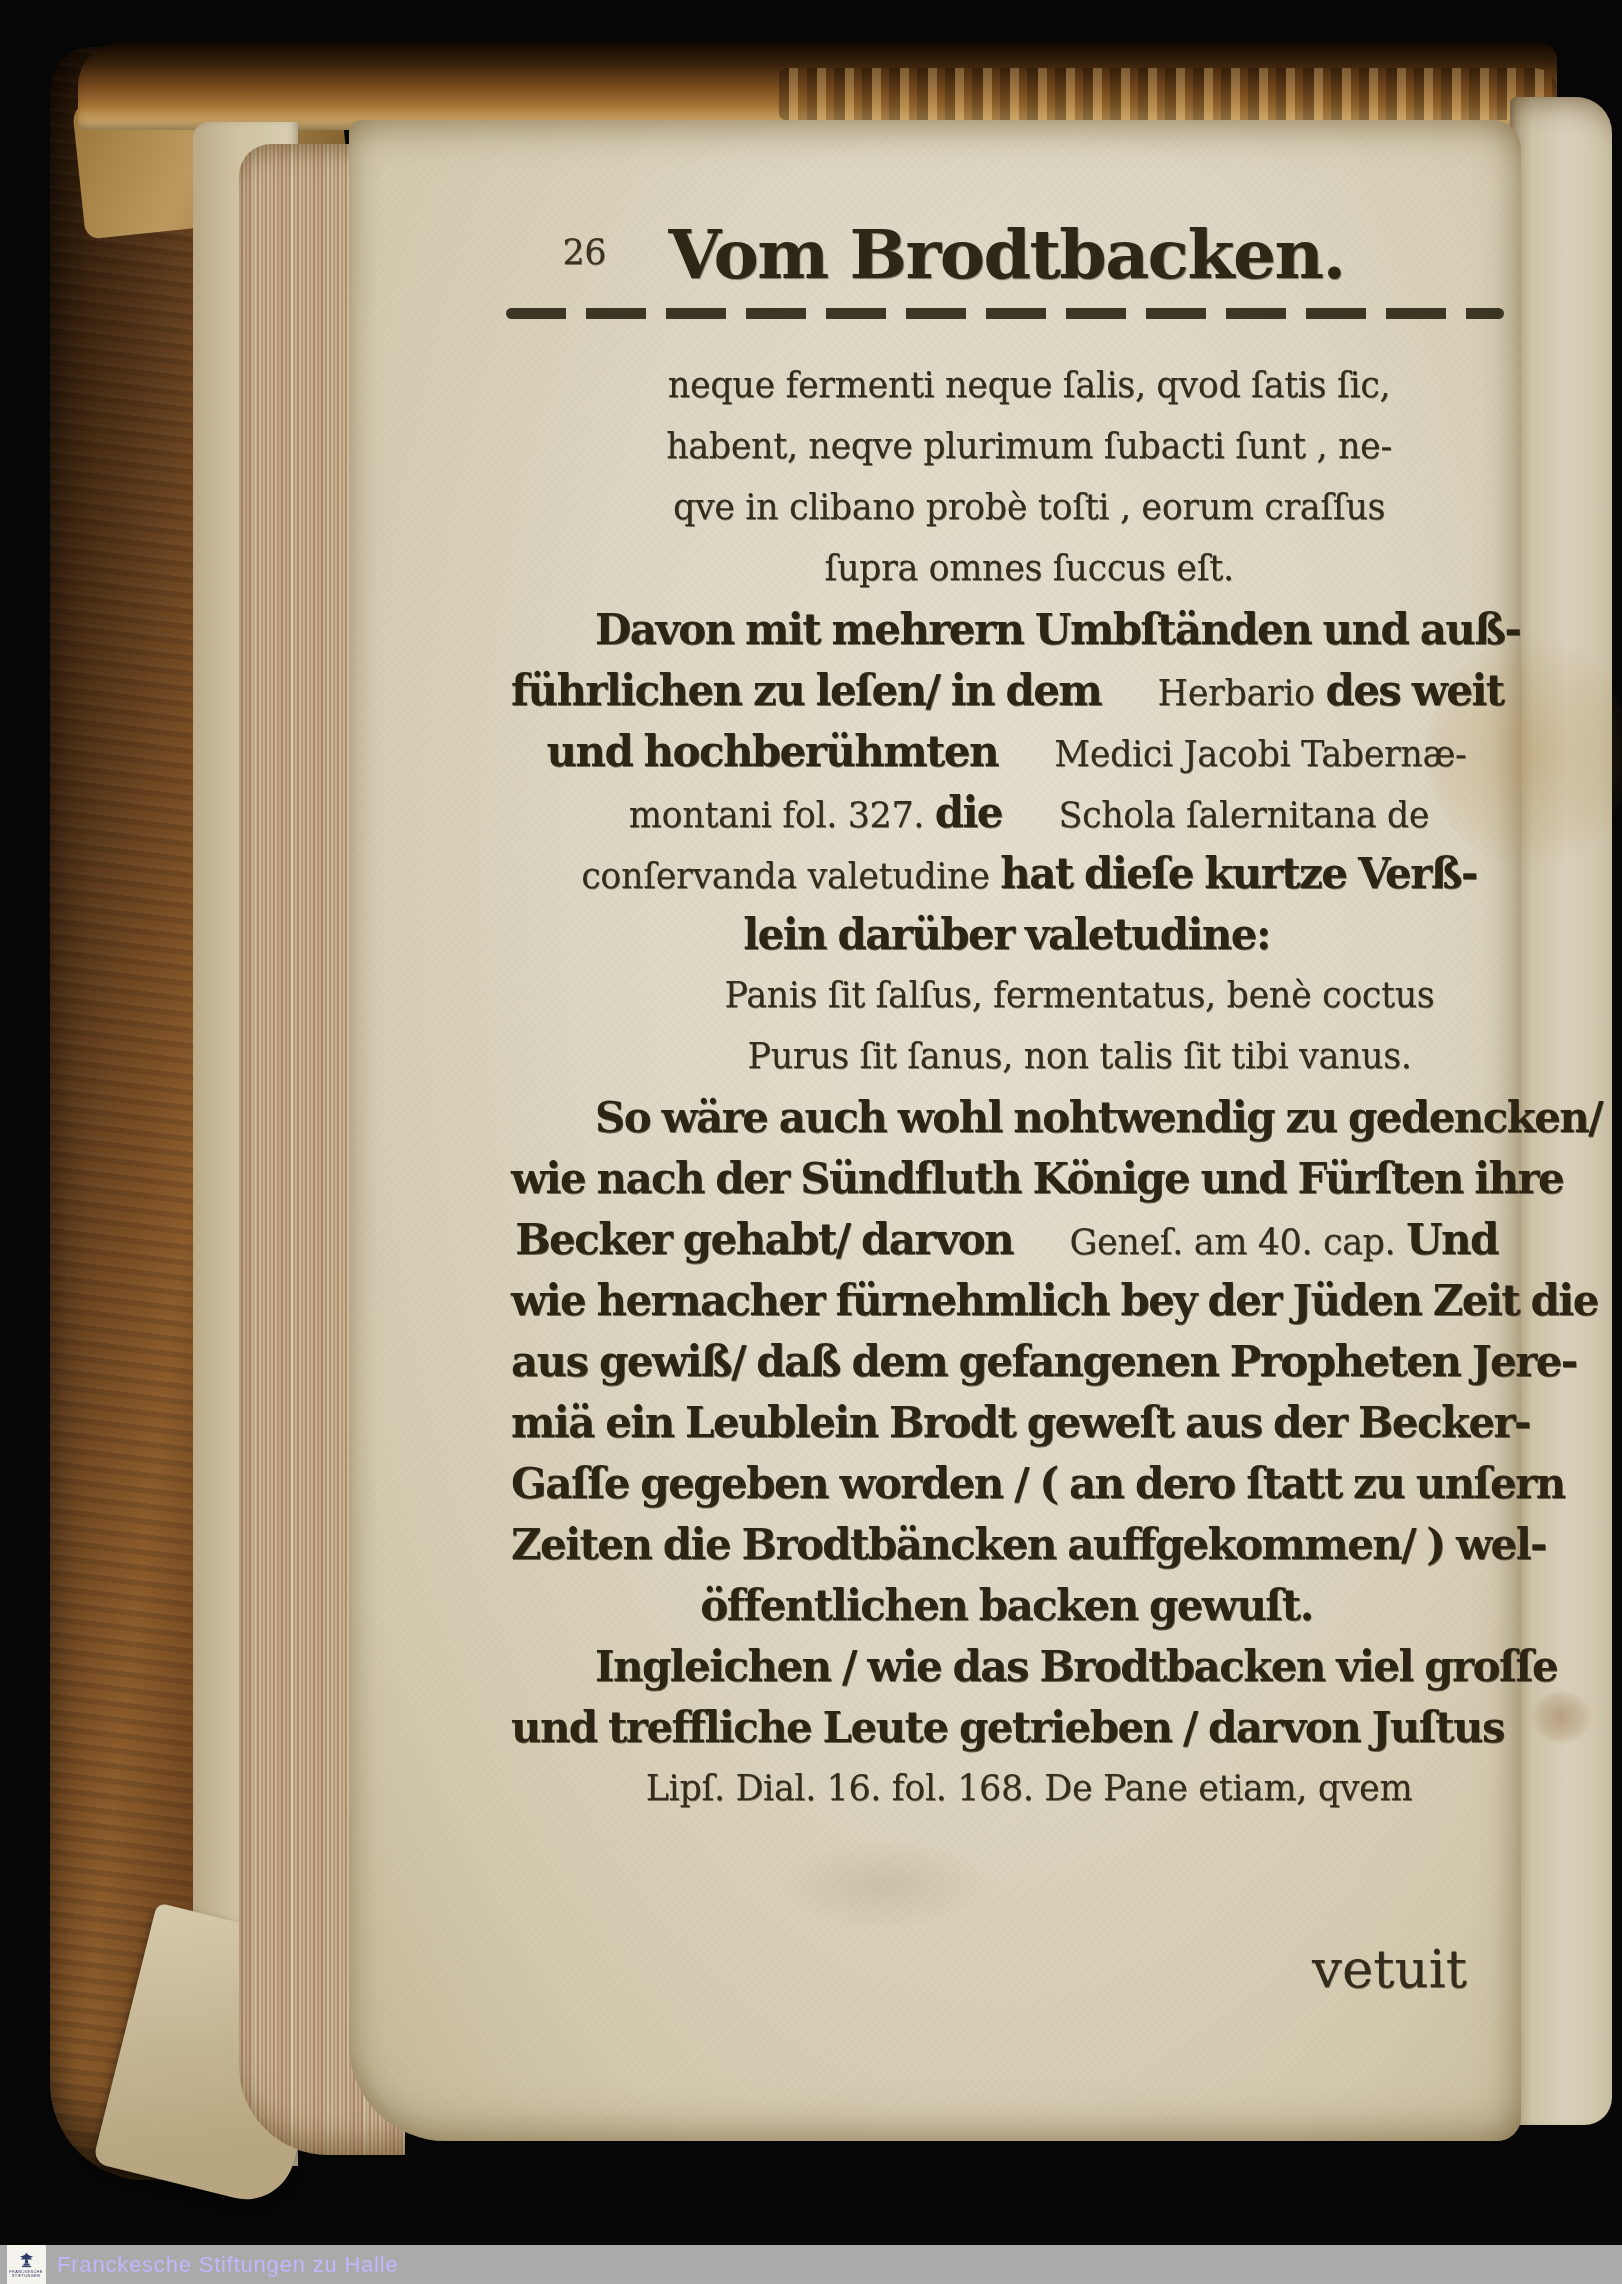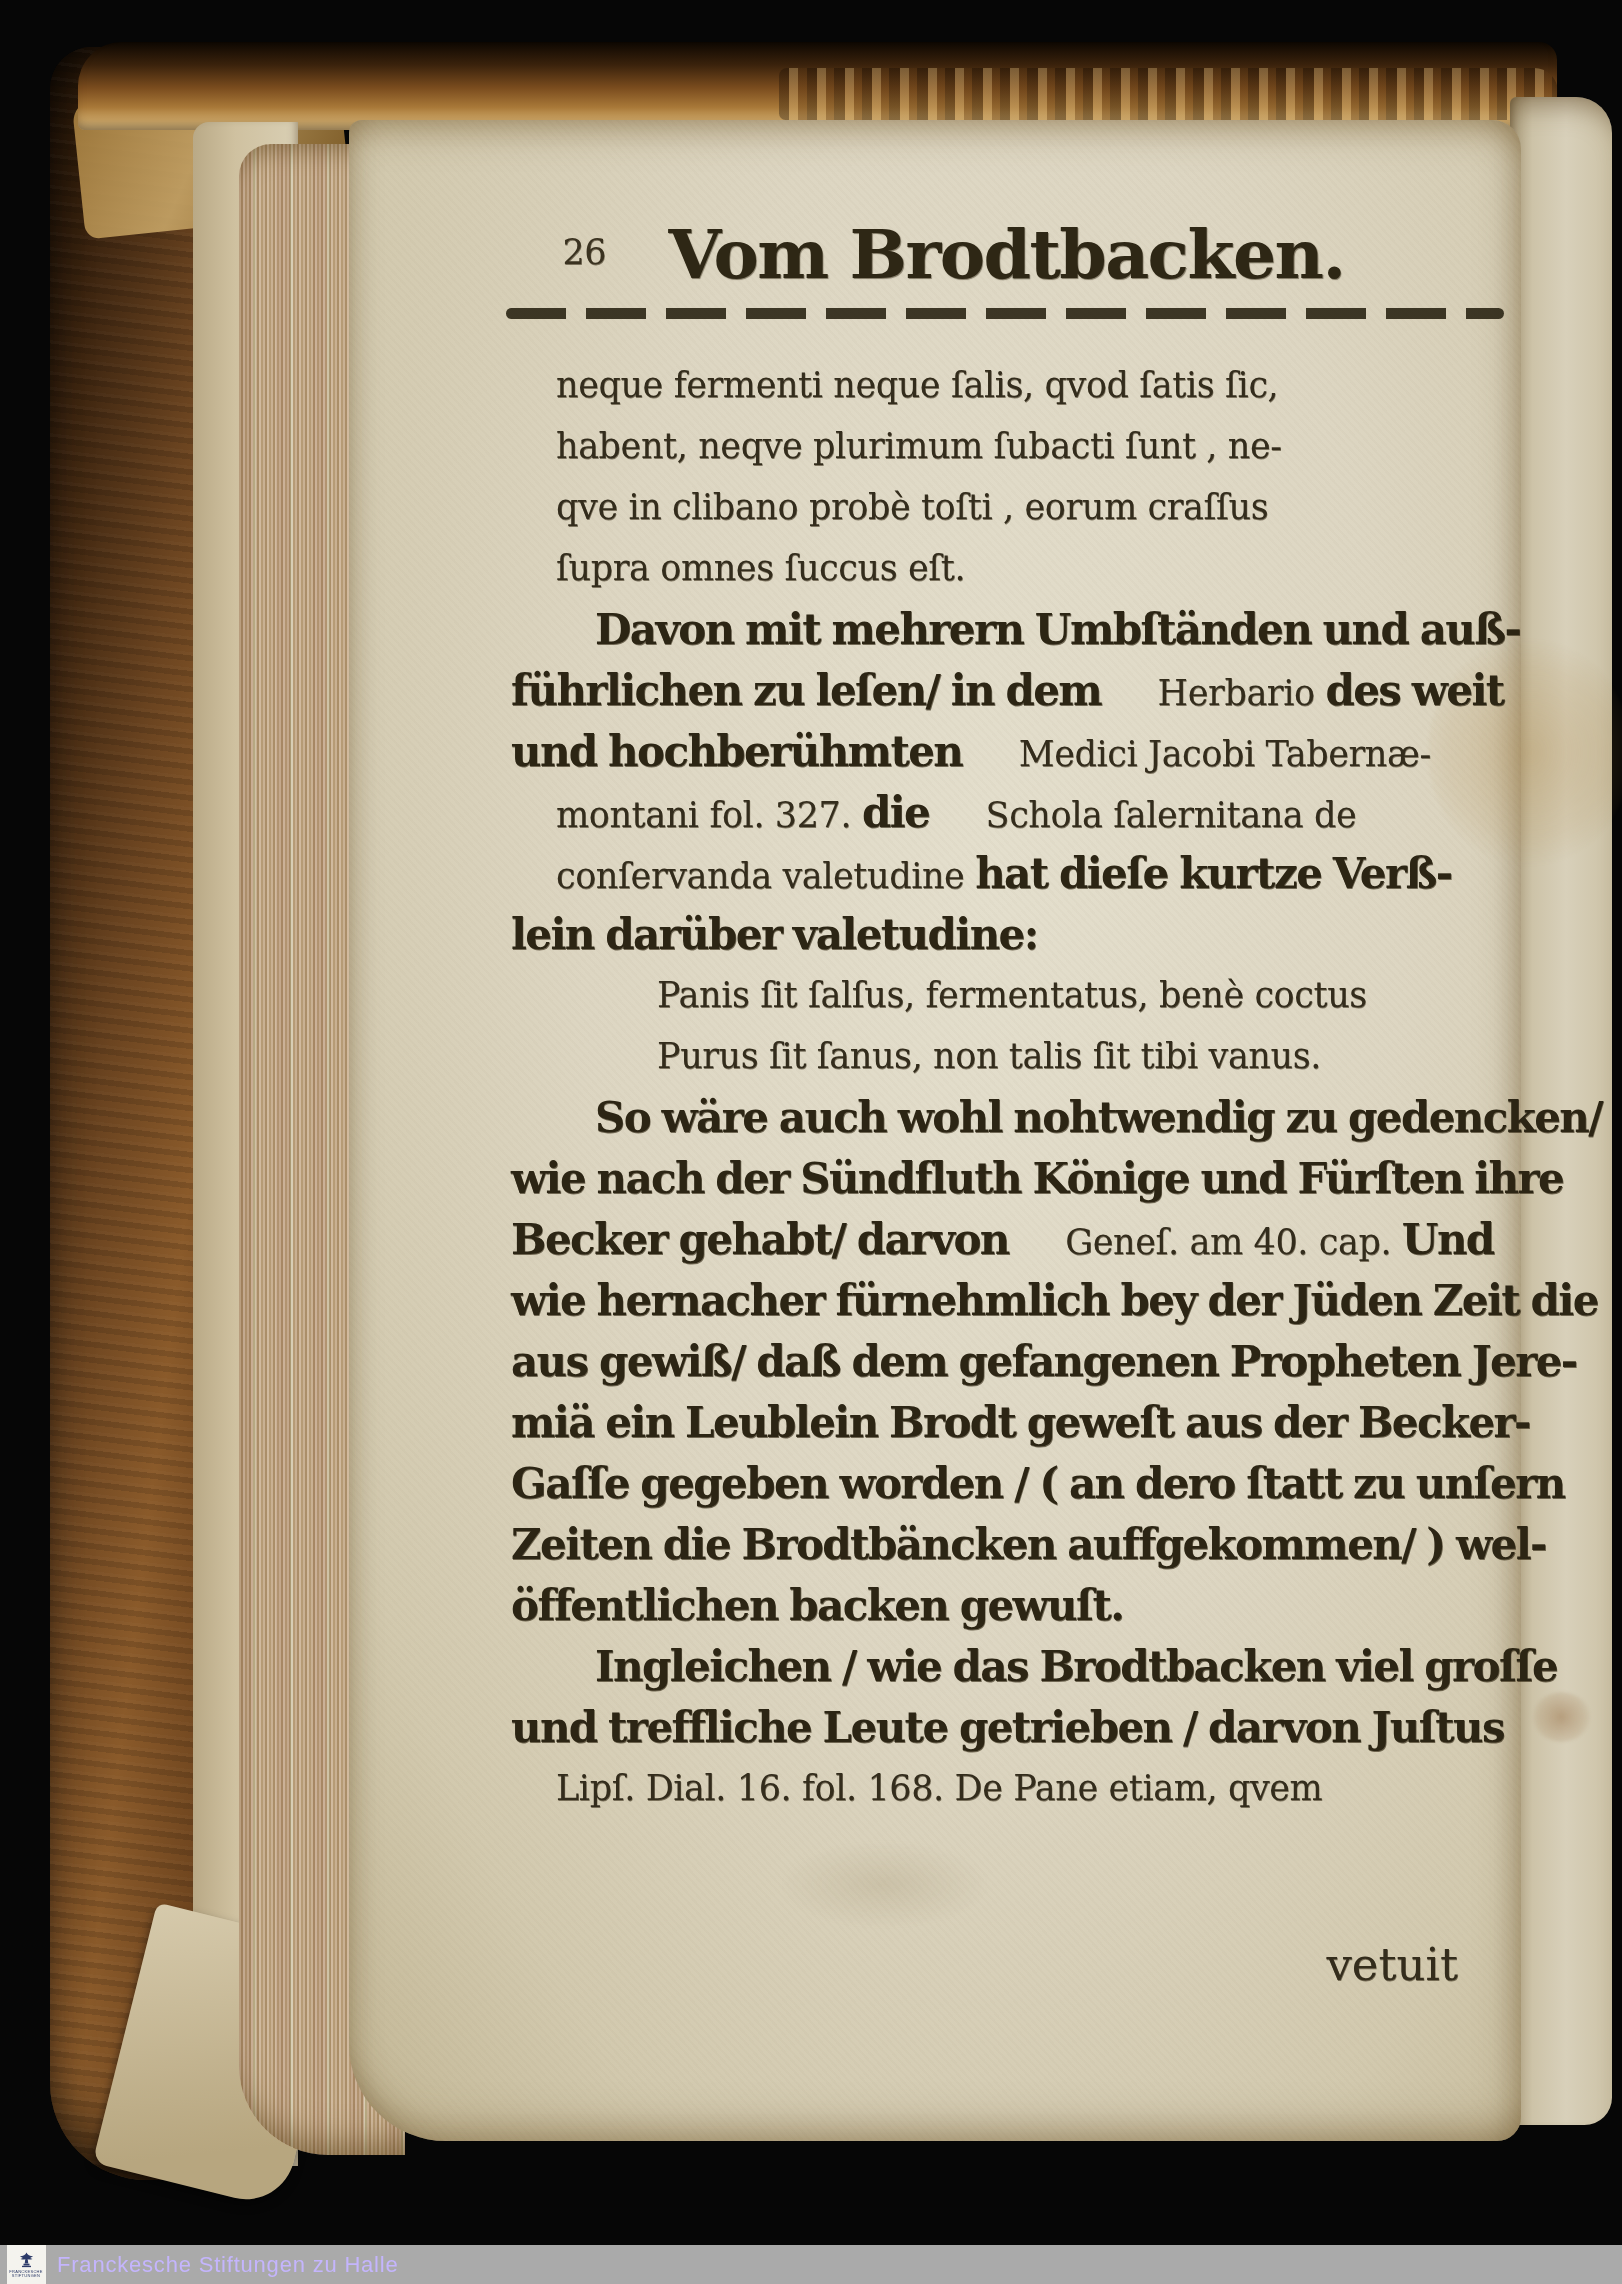--- a/index.html
+++ b/index.html
@@ -61,29 +61,29 @@
   .print{position:absolute;left:162px;top:0;width:991px;height:100%;color:#332c1c;}
   .header-row{position:absolute;left:0;top:94px;width:100%;height:89px;}
   .folio-number{position:absolute;left:6.5px;top:18px;font-size:50px;letter-spacing:1.6px;color:#3a3220;}
   .running-title{position:absolute;left:0;top:0;width:100%;text-align:center;
     font-size:68px;font-weight:bold;letter-spacing:-1.6px;color:#2e2715;
     text-shadow:0.8px 0.8px 0.8px rgba(40,30,10,.5);}
   .head-rule{position:absolute;left:-4.9px;top:188px;width:998px;height:11.4px;border-radius:5.7px;
     background:repeating-linear-gradient(90deg,#2e2817 0 60px,transparent 60px 80px);
     opacity:.92;}
   .textblock{position:absolute;left:0;top:235px;width:991px;}
-  .tline{height:61px;line-height:61px;white-space:nowrap;}
+  .tline{height:61px;line-height:61px;white-space:nowrap;text-align:center;}
   .tline.ind{padding-left:84px;}
   .tline.verse{padding-left:101px;}
   .antiqua{font-family:"DejaVu Serif",serif;font-size:35px;letter-spacing:-0.4px;
     text-shadow:0.5px 0.5px 0.6px rgba(45,35,15,.55);margin-left:45px;}
   .fraktur{font-family:"DejaVu Serif",serif;font-weight:bold;font-size:42px;
     letter-spacing:-1.6px;word-spacing:-1.6px;color:#2c2514;
     text-shadow:0.6px 0.6px 0.6px rgba(40,30,10,.6);}
-  .catchword-line{position:absolute;right:44px;top:1818px;font-size:45px;
+  .catchword-line{position:absolute;right:35px;top:1818px;font-size:53px;
     font-family:"DejaVu Serif",serif;color:#332c1c;text-shadow:0.5px 0.5px 0.6px rgba(45,35,15,.55);}
   
   .footer-bar{position:absolute;left:0;top:2245px;width:1622px;height:39px;background:#aaaaaa;}
   .logo-box{position:absolute;left:6.5px;top:2245px;width:39px;height:39px;background:#f4f3ee;
     display:flex;flex-direction:column;align-items:center;justify-content:center;}
   .logo-glyph{width:21px;height:18px;}
   .logo-caption{font-family:"Liberation Sans",sans-serif;font-size:4px;line-height:4px;
     color:#2c3a69;text-align:center;letter-spacing:0.3px;}
   .footer-label{position:absolute;left:57px;top:2252px;
     font-family:Liberation Sans, sans-serif;font-size:22px;color:#c4b5fd;letter-spacing:0.8px;}

